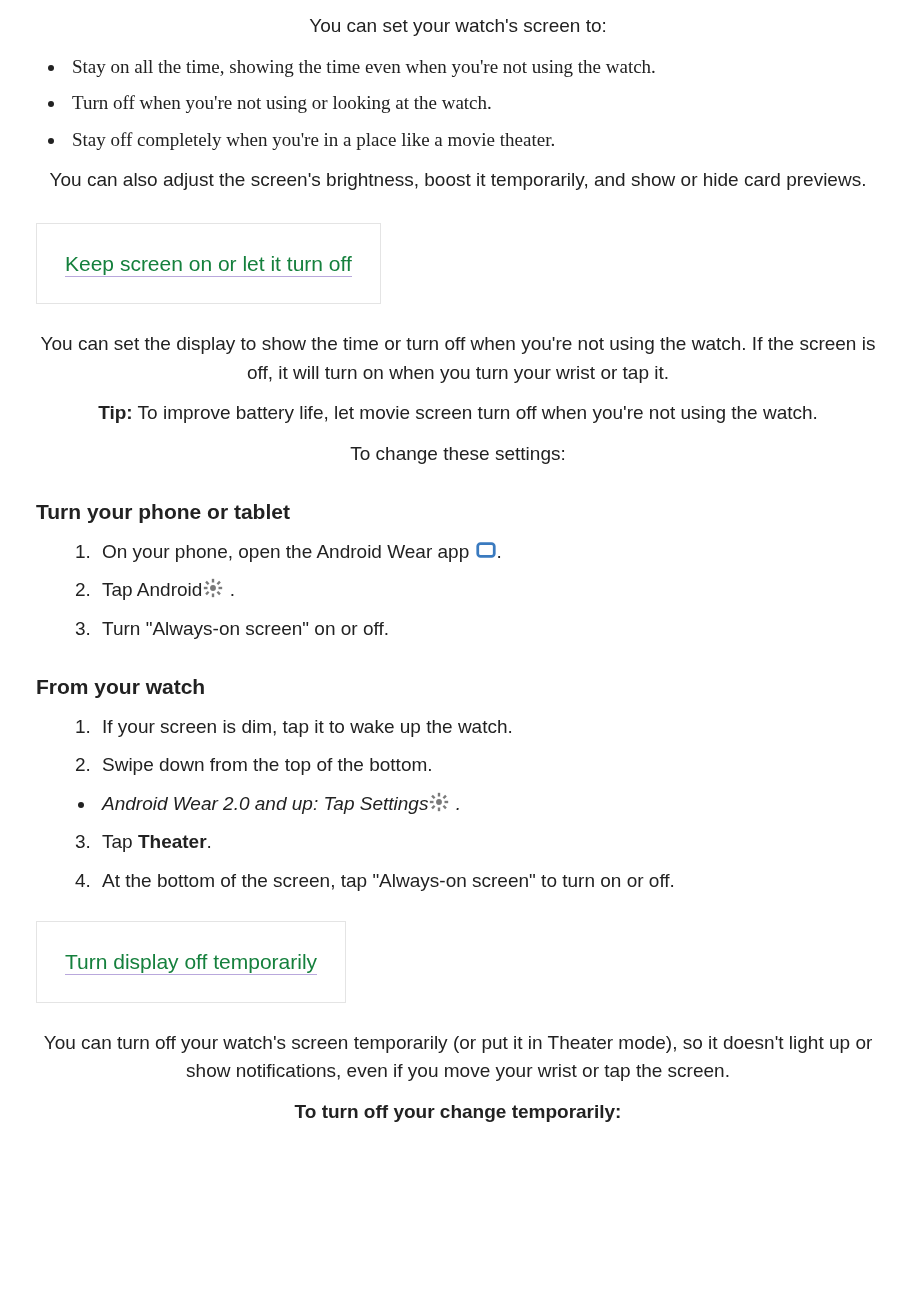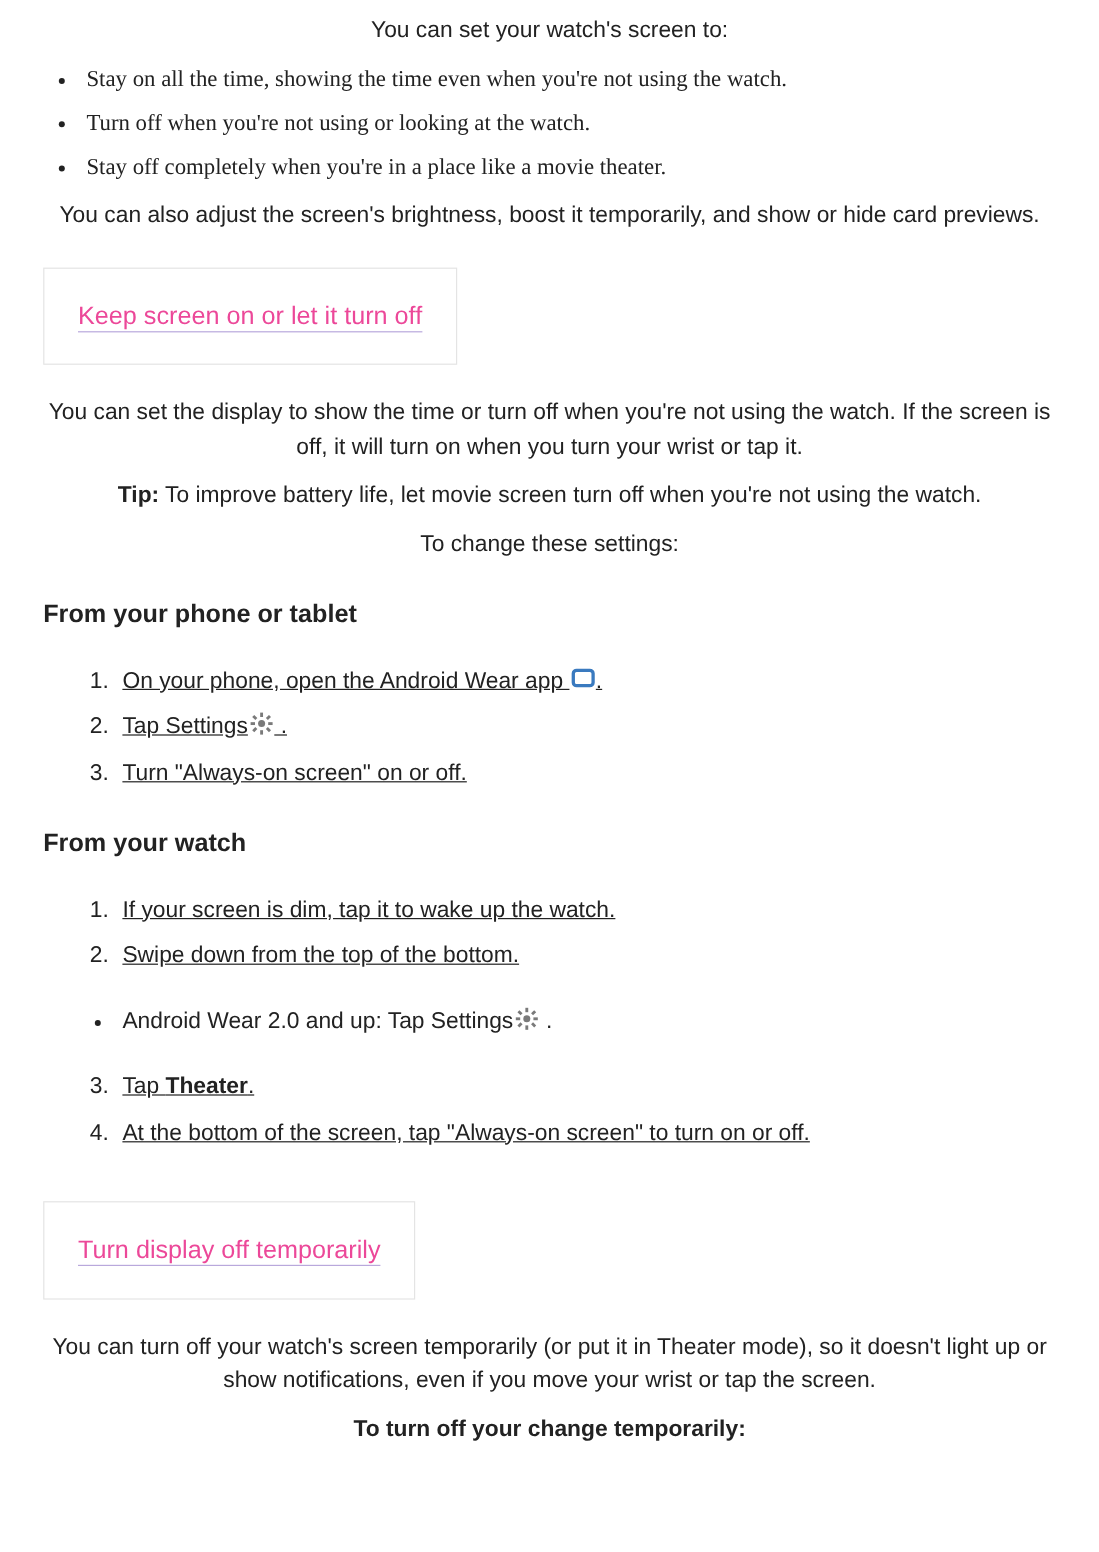--- a/index.html
+++ b/index.html
@@ -15,43 +15,43 @@
   }
   p { margin: 12px 0; text-align: center; }
   ul.bullets {
     list-style: disc;
     padding-left: 30px;
     margin: 10px 0;
   }
   ul.bullets li { margin: 8px 0; padding-left: 6px; font-family: Liberation Serif, serif; }
   ol.steps {
     padding-left: 60px;
-    margin: 26px 0;
-    text-decoration: underline;
+    margin: 10px 0;
   }
   ol.steps li { margin: 10px 0; padding-left: 6px; }
   ul.inner {
     list-style: disc;
     padding-left: 60px;
     margin: 10px 0;
+    font-style: italic;
   }
   ul.inner li { margin: 10px 0; padding-left: 6px; }
   h2 {
     font-size: 21px;
     font-weight: 700;
     margin: 28px 0 10px 0;
   }
   .link-card {
     border: 1px solid #e4e4e4;
     display: inline-block;
     padding: 24px 28px 24px 28px;
     margin: 16px 0 14px 0;
   }
   .link-card span {
-    color: #ec4899;
+    color: #15803d;
     font-size: 21px;
     border-bottom: 1px solid #b9a8dc;
     padding-bottom: 1px;
   }
   .bold { font-weight: 700; }
   .tip-label { font-weight: 700; }
   .icon-wear {
     display:inline-block;
     width:22px; height:22px;
     vertical-align:-3px;
@@ -84,30 +84,30 @@
 </div>
 
 <p>You can set the display to show the time or turn off when you're not using the watch. If the screen is off, it will turn on when you turn your wrist or tap it.</p>
 
 <p>
   <span class="tip-label">Tip:</span><span> To improve battery life, let movie screen turn off when you're not using the watch.</span>
 </p>
 
 <p>To change these settings:</p>
 
-<h2>From your phone or tablet</h2>
+<h2>Turn your phone or tablet</h2>
 
 <ol class="steps">
   <li>
     <span>On your phone, open the Android Wear app </span><span class="icon-wear"><svg viewBox="0 0 24 24">
           <rect x="3" y="5" width="18" height="14" rx="3" fill="none" stroke="#3a7abf" stroke-width="3"></rect>
         </svg></span><span>.</span>
   </li>
   <li>
-    <span>Tap Settings</span><span class="icon-gear"><svg viewBox="0 0 24 24">
+    <span>Tap Android</span><span class="icon-gear"><svg viewBox="0 0 24 24">
           <circle cx="12" cy="12" r="3.2" fill="#7a7a7a"></circle>
           <g fill="#7a7a7a">
             <rect x="10.7" y="2" width="2.6" height="4"></rect>
             <rect x="10.7" y="18" width="2.6" height="4"></rect>
             <rect x="2" y="10.7" width="4" height="2.6"></rect>
             <rect x="18" y="10.7" width="4" height="2.6"></rect>
             <rect x="4.5" y="4.5" width="2.6" height="4" transform="rotate(-45 5.8 6.5)"></rect>
             <rect x="16.9" y="15.5" width="2.6" height="4" transform="rotate(-45 18.2 17.5)"></rect>
             <rect x="4.5" y="15.5" width="2.6" height="4" transform="rotate(45 5.8 17.5)"></rect>
             <rect x="16.9" y="4.5" width="2.6" height="4" transform="rotate(45 18.2 6.5)"></rect>

